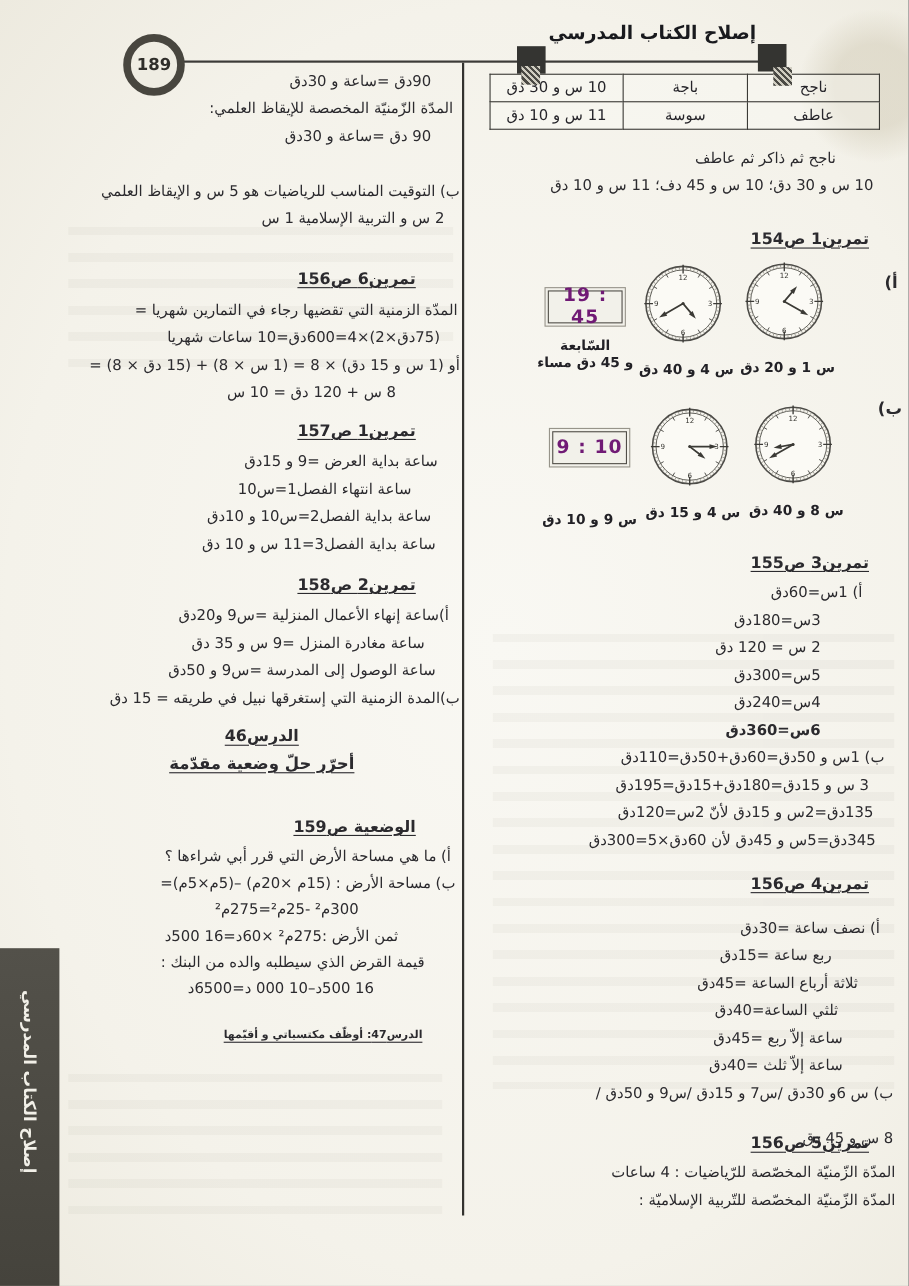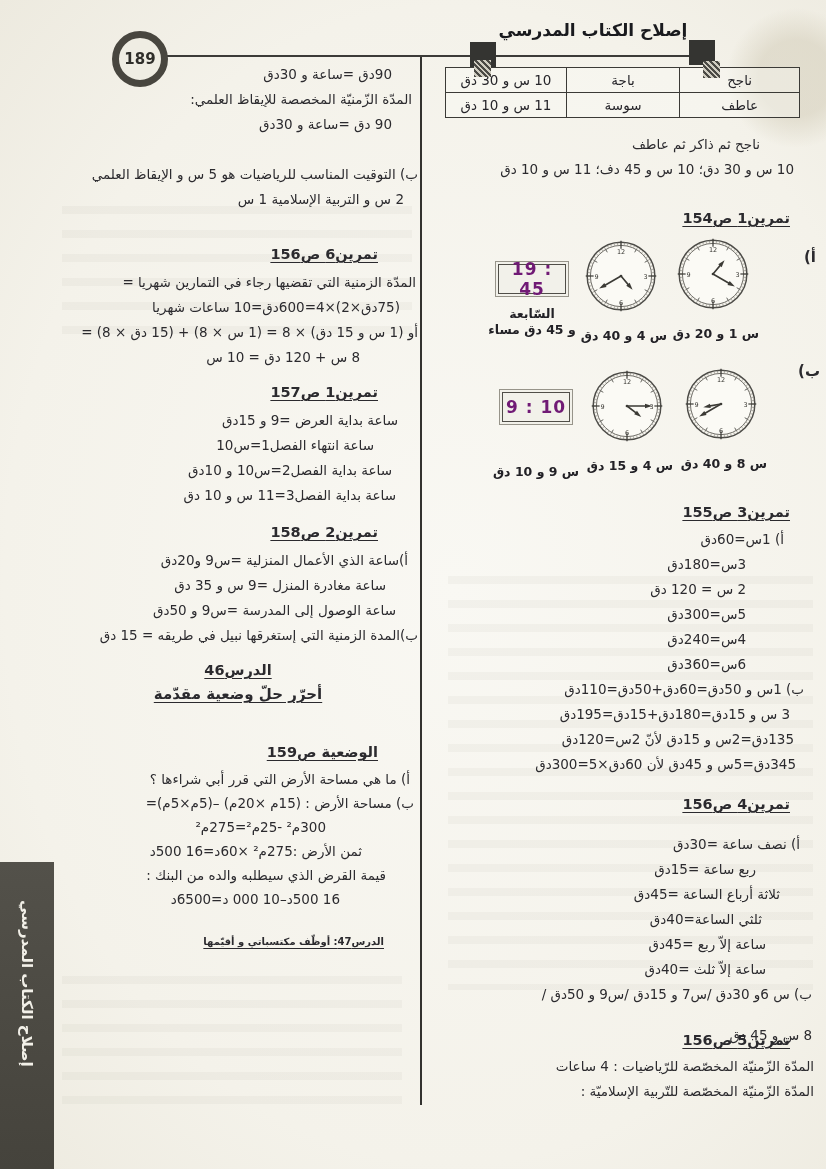--- a/index.html
+++ b/index.html
@@ -488,21 +488,21 @@
     </div>
   </div>
 
   <div class="sect rc" style="top:500px;">
     <div class="ex-head" style="padding-right:30px;margin-bottom:3px;">تمرين3 ص155</div>
     <div class="line" style="padding-right:36px;">أ) 1س=60دق</div>
     <div class="line" style="padding-right:74px;">3س=180دق</div>
     <div class="line" style="padding-right:74px;">2 س = 120 دق</div>
     <div class="line" style="padding-right:74px;">5س=300دق</div>
     <div class="line" style="padding-right:74px;">4س=240دق</div>
-    <div class="line" style="padding-right:74px;">6س=360دق</div>
+    <div class="line" style="padding-right:74px;font-weight:bold;">6س=360دق</div>
     <div class="line" style="padding-right:16px;">ب) 1س و 50دق=60دق+50دق=110دق</div>
     <div class="line" style="padding-right:30px;">3 س و 15دق=180دق+15دق=195دق</div>
     <div class="line" style="padding-right:26px;">135دق=2س و 15دق لأنّ 2س=120دق</div>
     <div class="line" style="padding-right:24px;">345دق=5س و 45دق لأن 60دق×5=300دق</div>
   </div>
 
   <div class="sect rc" style="top:792px;">
     <div class="ex-head" style="padding-right:30px;margin-bottom:2px;">تمرين4 ص156</div>
     <div class="line" style="padding-right:20px;margin-top:16px;">أ) نصف ساعة =30دق</div>
     <div class="line" style="padding-right:64px;">ربع ساعة =15دق</div>
@@ -542,21 +542,21 @@
   <div class="sect lc" style="top:380px;">
     <div class="ex-head" style="padding-right:40px;margin-bottom:4px;">تمرين1 ص157</div>
     <div class="line" style="padding-right:20px;">ساعة بداية العرض =9 و 15دق</div>
     <div class="line" style="padding-right:44px;">ساعة انتهاء الفصل1=س10</div>
     <div class="line" style="padding-right:26px;">ساعة بداية الفصل2=س10 و 10دق</div>
     <div class="line" style="padding-right:22px;">ساعة بداية الفصل3=11 س و 10 دق</div>
   </div>
 
   <div class="sect lc" style="top:520px;">
     <div class="ex-head" style="padding-right:40px;margin-bottom:4px;">تمرين2 ص158</div>
-    <div class="line" style="padding-right:10px;">أ)ساعة الذي الأعمال المنزلية =س9 و20دق</div>
+    <div class="line" style="padding-right:10px;">أ)ساعة إنهاء الأعمال المنزلية =س9 و20دق</div>
     <div class="line" style="padding-right:32px;">ساعة مغادرة المنزل =9 س و 35 دق</div>
     <div class="line" style="padding-right:22px;">ساعة الوصول إلى المدرسة =س9 و 50دق</div>
     <div class="line" style="padding-right:0;">ب)المدة الزمنية التي إستغرقها نبيل في طريقه = 15 دق</div>
   </div>
 
   <div class="sect lc center" style="top:658px;">
     <div class="ex-head">الدرس46</div>
     <div class="ex-head" style="font-size:15px;">أحرّر حلّ وضعية مقدّمة</div>
   </div>
 

